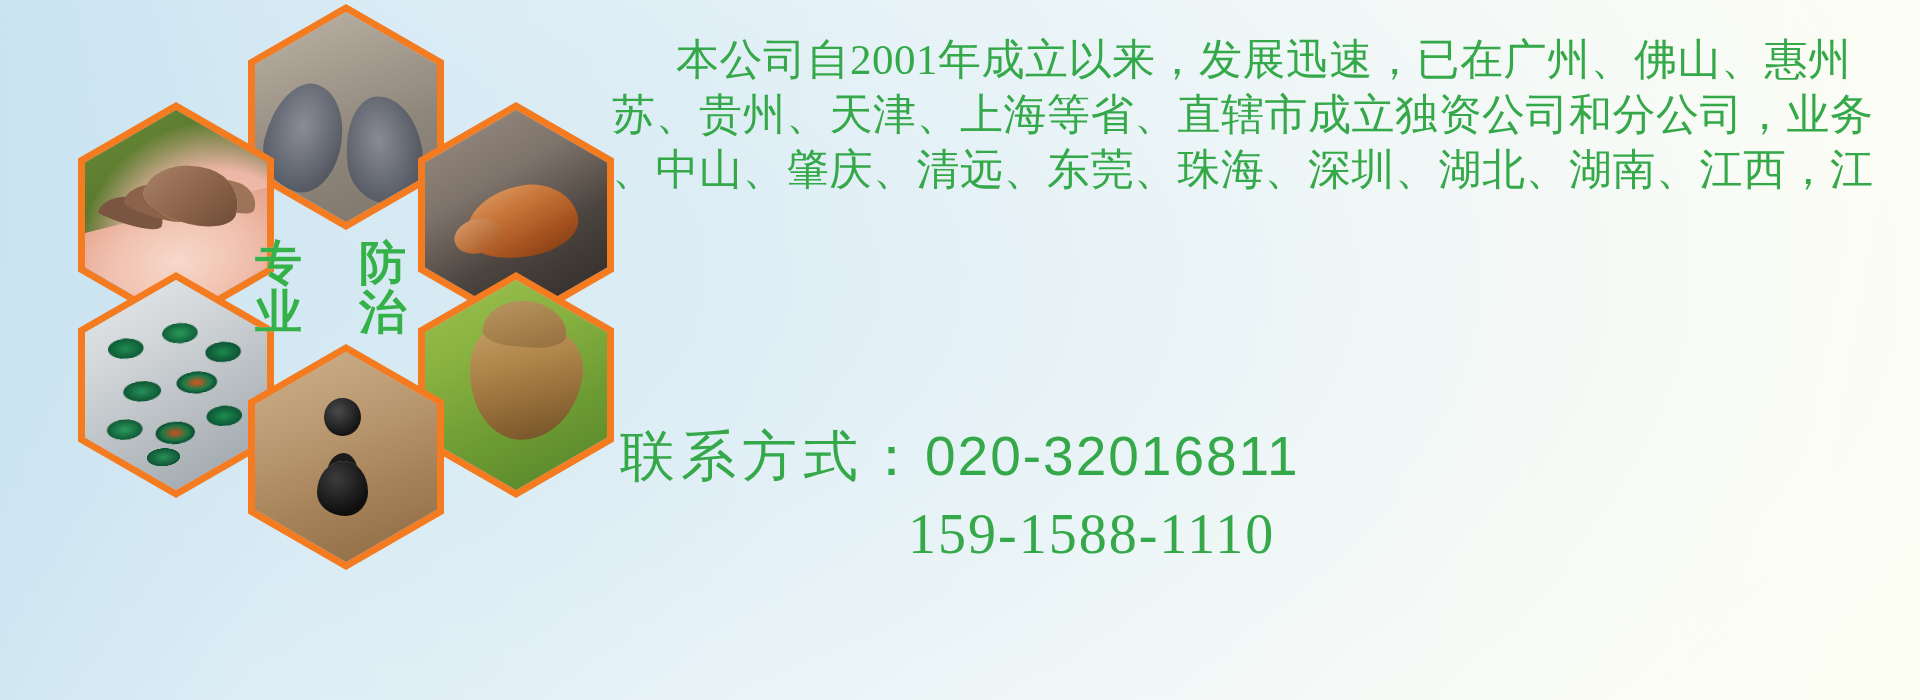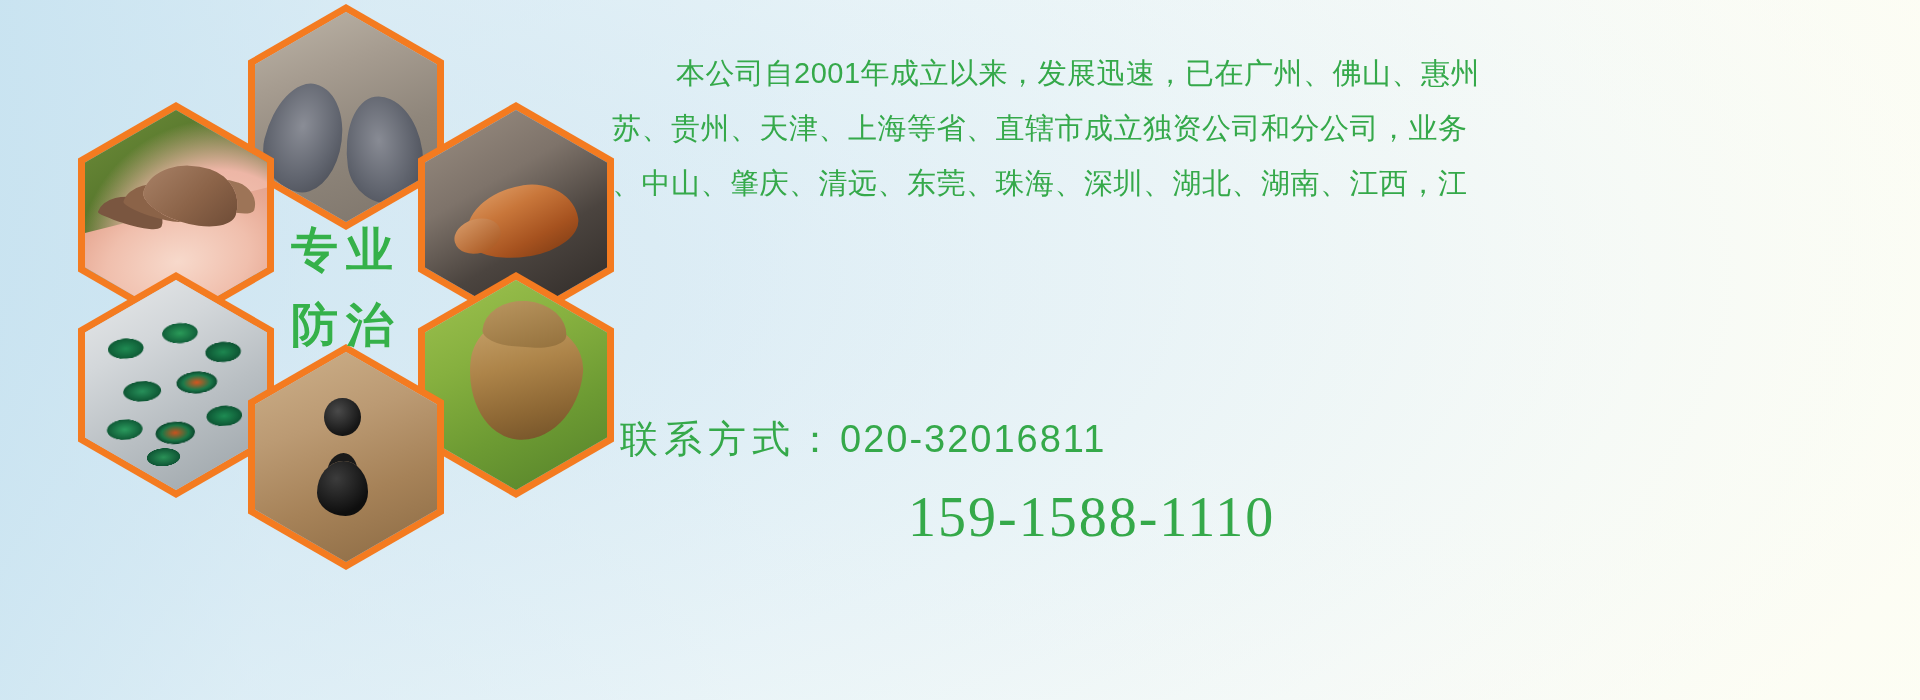--- a/index.html
+++ b/index.html
@@ -38,21 +38,21 @@
   .h-rats    {left:170px;top:14px;}
   .h-roach   {left:340px;top:112px;}
   .h-flies   {left:0px;  top:282px;}
   .h-ant     {left:170px;top:184px;} 
   .h-ant2    {left:170px;top:354px;}
   .h-stink   {left:340px;top:282px;}
 
   .hex-center{background:transparent;}
   .hex-center .inner{background:transparent;}
   .center-text{
-    position:absolute;inset:0;display:flex;flex-direction:column;
+    position:absolute;inset:0;display:flex;
     align-items:center;justify-content:center;gap:26px;
     color:#35B14A;font-weight:bold;font-size:47px;letter-spacing:8px;
     text-shadow:0 0 1px rgba(255,255,255,.6);
   }
   .center-text span{line-height:1.05;}
 
   
   .art.mosquito{
     background:
       radial-gradient(circle at 74% 72%, #f6d3c4 0%, #f2c0ae 28%, #edb6a6 45%, rgba(237,182,166,0) 70%),
@@ -146,30 +146,30 @@
   }
   .art.stink:after{
     content:"";position:absolute;left:32%;top:10%;width:46%;height:22%;
     background:linear-gradient(160deg,#bb9760,#93703c);
     border-radius:50% 50% 40% 40%/70% 70% 30% 30%;
     transform:rotate(4deg);
   }
 
   
   .copy{
-    position:absolute;left:612px;top:46px;width:1288px;z-index:4;
-    color:#35A94A;font-size:29px;line-height:55px;
-    font-weight:500;letter-spacing:.5px;
+    position:absolute;left:612px;top:32px;width:1288px;z-index:4;
+    color:#35A94A;font-size:43px;line-height:55px;
+    font-weight:500;letter-spacing:.5px;font-family:Liberation Serif, serif;
   }
   .copy p{margin:0;text-align:justify;text-justify:inter-ideograph;}
   .copy p .indent{display:inline-block;width:64px;}
 
   .contact{position:absolute;left:620px;top:400px;z-index:4;color:#35A94A;}
   .contact .line1{
-    font-size:38px;letter-spacing:2px;white-space:nowrap;line-height:78px;
+    font-size:55px;letter-spacing:2px;white-space:nowrap;line-height:78px;margin-top:17px;
   }
   .contact .line1 .lbl{letter-spacing:6px;}
   .contact .line2{
     font-size:56px;letter-spacing:2px;white-space:nowrap;line-height:78px;
     padding-left:288px;
     font-family:Liberation Serif, serif;
   }
 </style>
 </head>
 <body>

